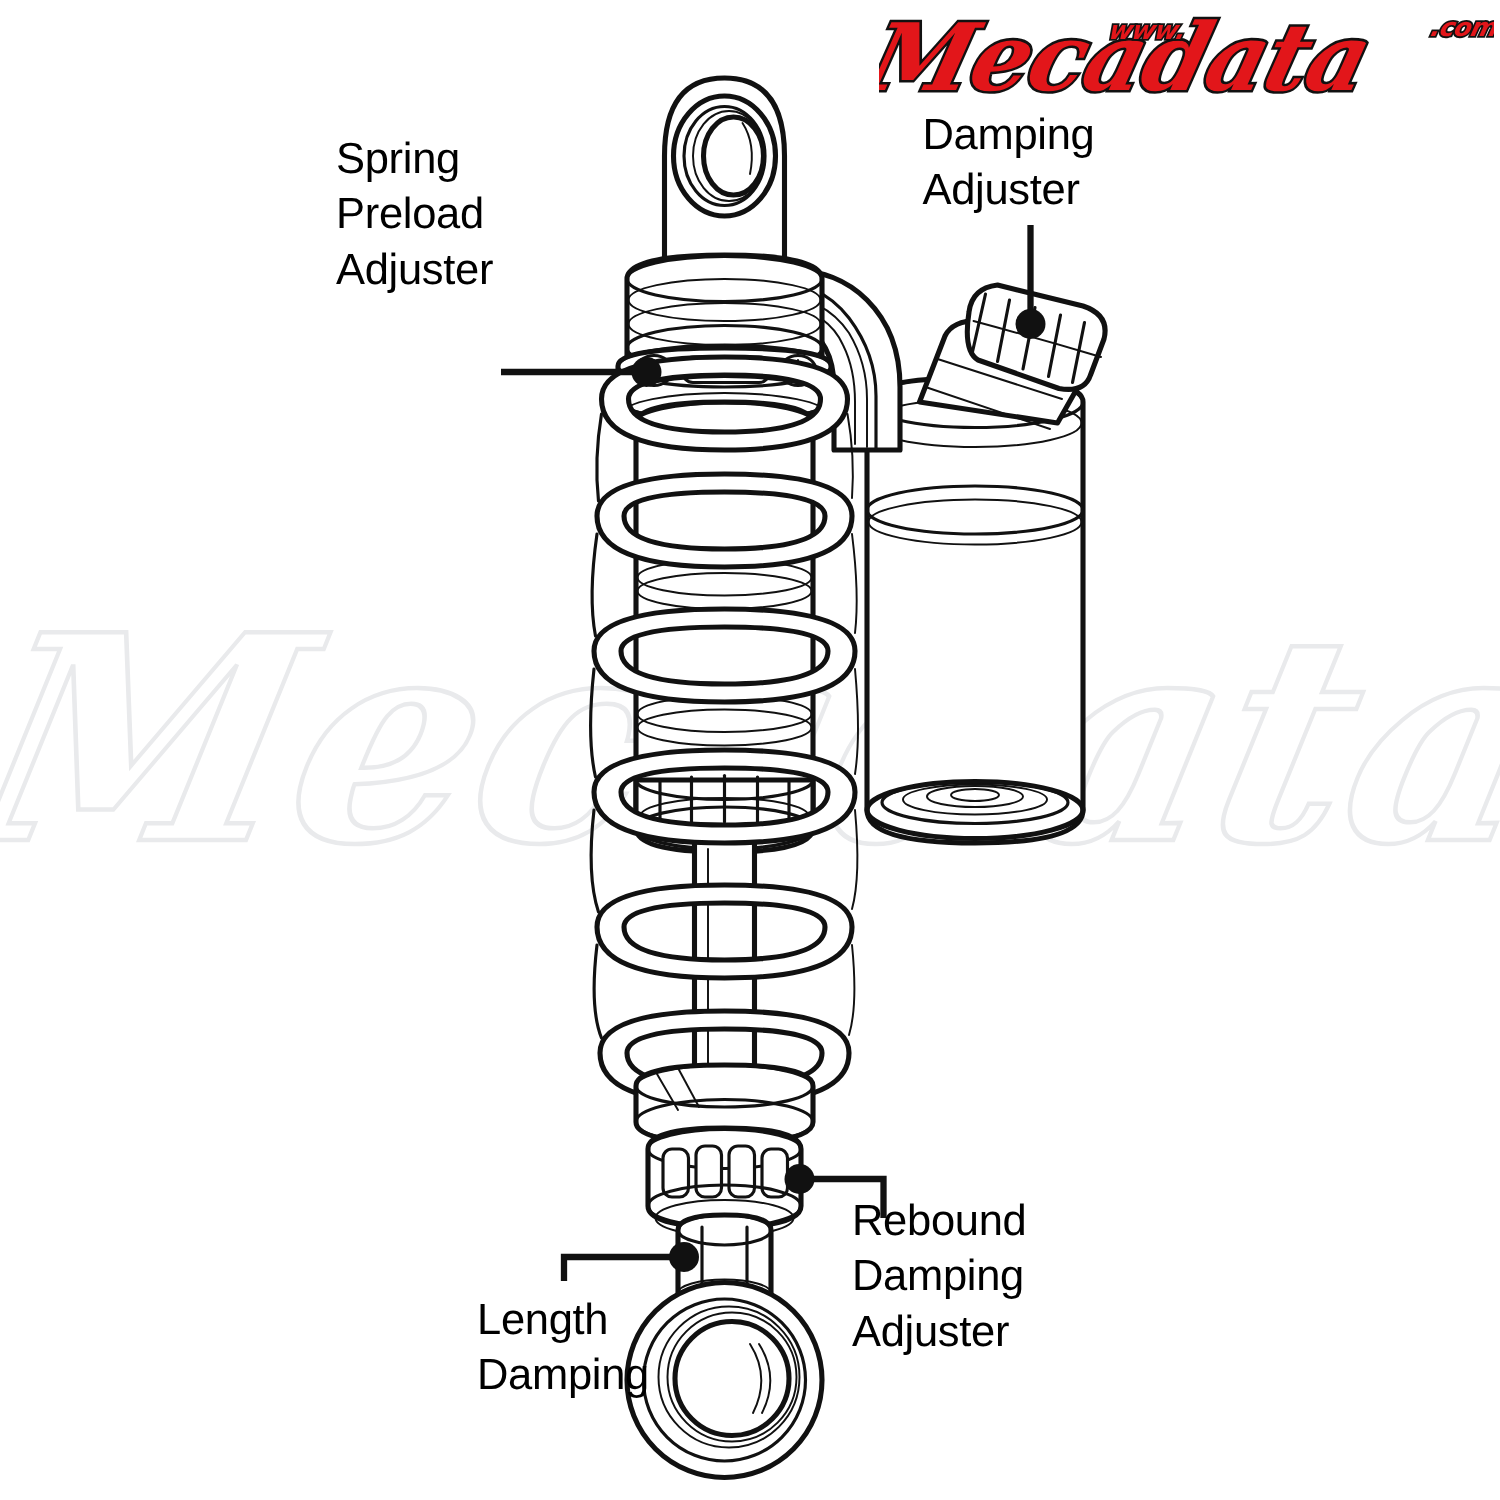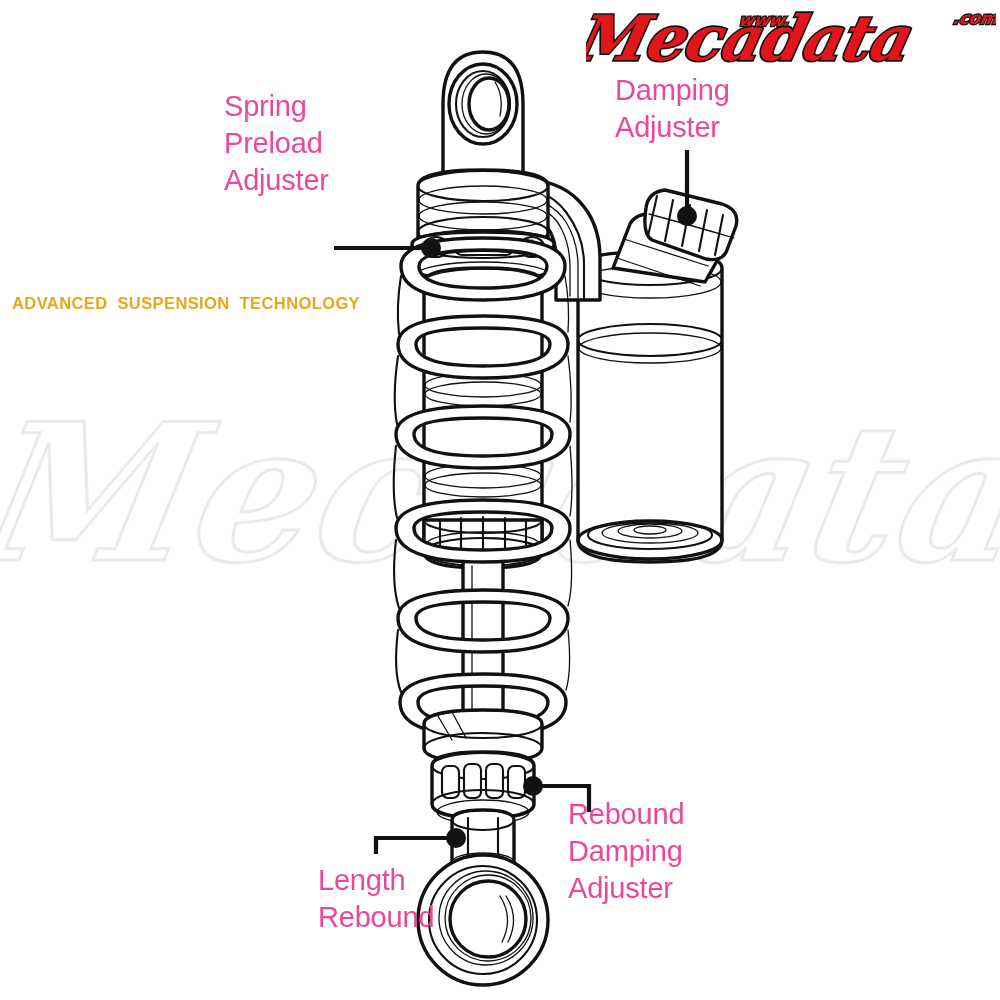--- a/index.html
+++ b/index.html
@@ -50,21 +50,21 @@
 
   
   #leaders { position: absolute; left:0; top:0; width:1000px; height:1000px; z-index: 4; }
   .leader { fill:none; stroke:#111; stroke-width:4.2; stroke-linecap:butt; stroke-linejoin:miter; }
   .leaderdot { fill:#111; }
 
   
   .label {
     position: absolute;
     z-index: 5;
-    color: #ec4899;
+    color: #000000;
     font-family: "Liberation Sans", sans-serif;
     font-size: 29px;
     line-height: 37px;
     white-space: pre;
     letter-spacing: -0.2px;
   }
   #label-spring-preload { left: 224px; top: 88px; }
   #label-damping        { left: 615px; top: 72px; }
   #label-length         { left: 318px; top: 862px; }
   #label-rebound        { left: 568px; top: 796px; }
@@ -334,28 +334,27 @@
   </svg>
 
   <div class="label" id="label-spring-preload">Spring
 Preload
 Adjuster</div>
 
   <div class="label" id="label-damping">Damping
 Adjuster</div>
 
   <div class="label" id="label-length">Length
-Rebound</div>
+Damping</div>
 
   <div class="label" id="label-rebound">Rebound
 Damping
 Adjuster</div>
 
   <div id="ohlins-logo">
-    <div id="ohlins-tagline">ADVANCED  SUSPENSION  TECHNOLOGY</div>
   </div>
 
   <div id="mecadata-logo">
     <svg viewBox="0 0 410 66" width="410" height="66">
       <text class="mec-main" x="4" y="56" transform="skewX(-14)">Mecadata</text>
       <text class="mec-small" x="158" y="22" transform="skewX(-14)">www.</text>
       <text class="mec-small" x="372" y="20" transform="skewX(-14)">.com</text>
     </svg>
   </div>
 

